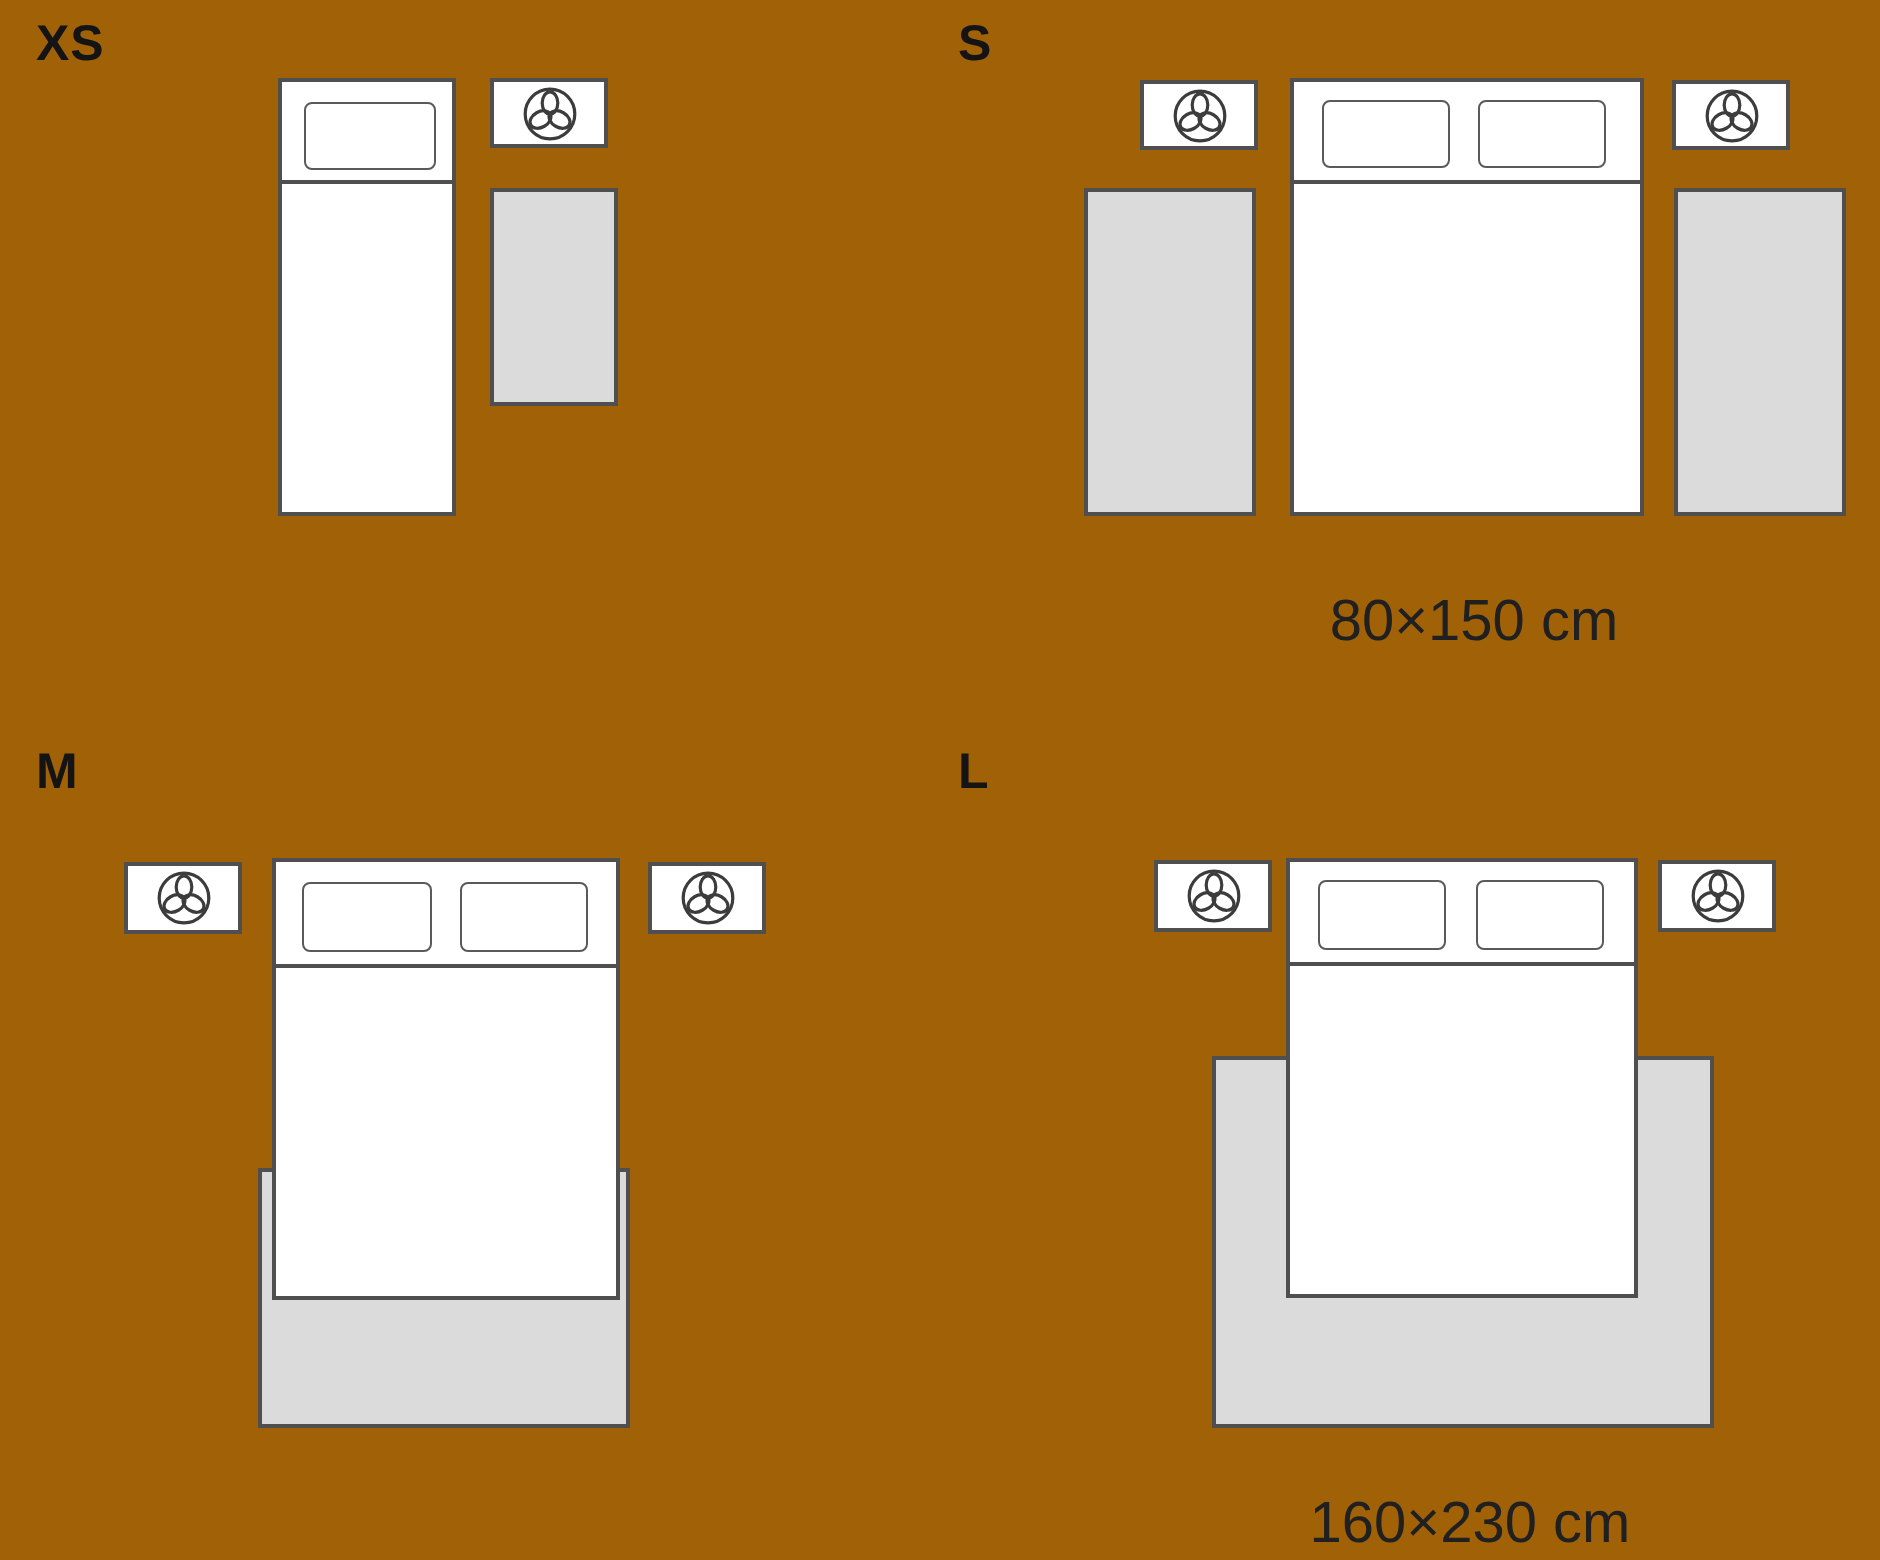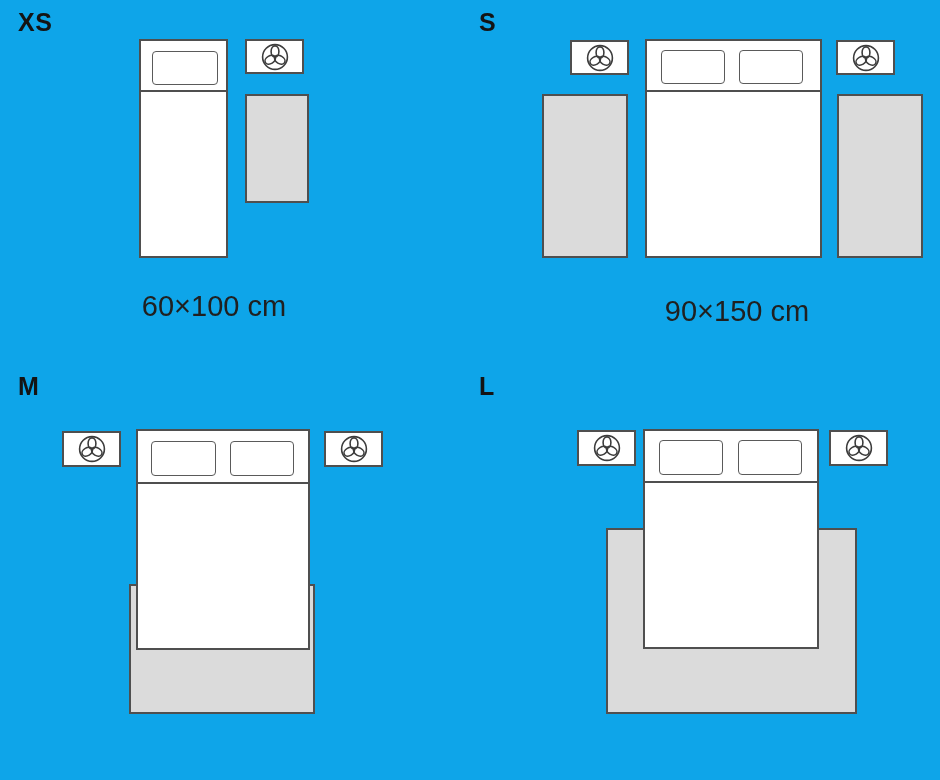--- a/index.html
+++ b/index.html
@@ -4,21 +4,21 @@
 <style>
   html, body {
     margin: 0;
     padding: 0;
     background: #ffffff;
   }
   .canvas {
     position: relative;
     width: 940px;
     height: 780px;
-    background: #0ea5e9;
+    background: #a16207;
     font-family: "Liberation Sans", sans-serif;
     overflow: hidden;
   }
   .size-label {
     position: absolute;
     font-size: 25px;
     font-weight: 700;
     color: #141414;
     letter-spacing: 0.5px;
     line-height: 1;
@@ -143,21 +143,20 @@
   <div class="nightstand ns-xs">
     <span>
       <svg width="30" height="30" viewBox="0 0 30 30">
           <use href="#plant-icon"></use>
         </svg>
     </span>
   </div>
 
   <div class="rug rug-xs"></div>
 
-  <div class="dim-label dim-xs">60×100 cm</div>
 
   <div class="size-label label-s">S</div>
 
   <div class="nightstand ns-s-left">
     <span>
       <svg width="30" height="30" viewBox="0 0 30 30">
           <use href="#plant-icon"></use>
         </svg>
     </span>
   </div>
@@ -173,21 +172,21 @@
     <span>
       <svg width="30" height="30" viewBox="0 0 30 30">
           <use href="#plant-icon"></use>
         </svg>
     </span>
   </div>
 
   <div class="rug rug-s-left"></div>
   <div class="rug rug-s-right"></div>
 
-  <div class="dim-label dim-s">90×150 cm</div>
+  <div class="dim-label dim-s">80×150 cm</div>
 
   <div class="size-label label-m">M</div>
 
   <div class="nightstand ns-m-left">
     <span>
       <svg width="30" height="30" viewBox="0 0 30 30">
           <use href="#plant-icon"></use>
         </svg>
     </span>
   </div>
@@ -230,14 +229,15 @@
   </div>
 
   <div class="nightstand ns-l-right">
     <span>
       <svg width="30" height="30" viewBox="0 0 30 30">
           <use href="#plant-icon"></use>
         </svg>
     </span>
   </div>
 
+  <div class="dim-label dim-l">160×230 cm</div>
 
 </div>
 
 </body></html>

